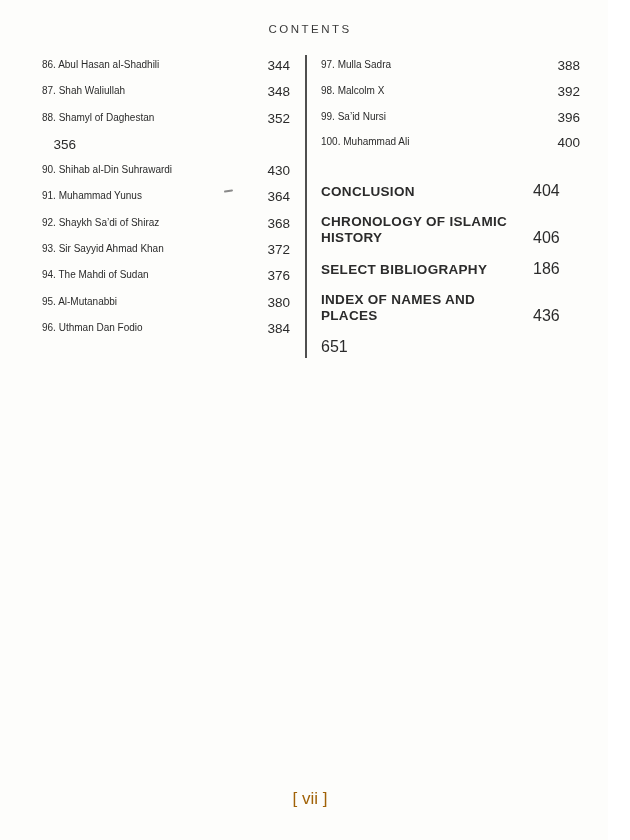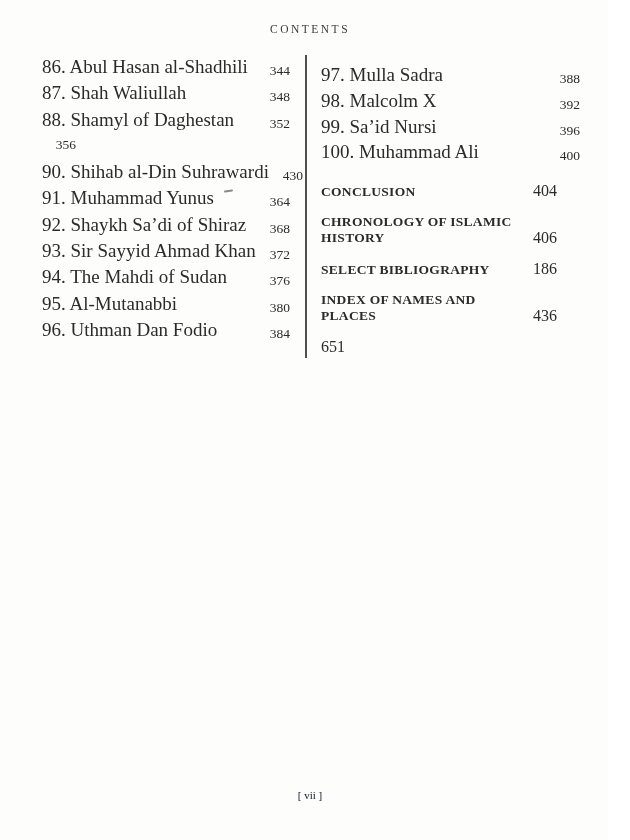--- a/index.html
+++ b/index.html
@@ -1,21 +1,21 @@
 <!DOCTYPE html>
 <html><head>
 <meta charset="utf-8">
 <style>
   html, body { margin: 0; padding: 0; }
   .page {
     position: relative;
     width: 608px;
     height: 840px;
     background: #fdfdfb;
-    font-family: Liberation Serif, serif;
+    font-family: Liberation Sans, sans-serif;
     color: #2b2b2b;
     overflow: hidden;
   }
   .header {
     position: absolute;
     top: 23px;
     left: 0;
     width: 620px;
     text-align: center;
     font-size: 11.5px;
@@ -28,42 +28,42 @@
     top: 56px;
     width: 248px;
   }
   .left-col .row {
     display: flex;
     justify-content: space-between;
     align-items: baseline;
     height: 26.3px;
   }
   .row .lbl {
-    font-size: 19px;
+    font-size: 10px;
     white-space: nowrap;
   }
   .row .num {
     font-size: 13.5px;
     position: relative;
     top: 2px;
     text-align: right;
     min-width: 34px;
   }
   .divider {
     position: absolute;
     left: 305px;
     top: 55px;
     width: 1.5px;
     height: 303px;
     background: #4f4f4f;
   }
   .right-col-entries {
     position: absolute;
     left: 321px;
-    top: 64px;
+    top: 56px;
     width: 259px;
   }
   .right-col-entries .row {
     display: flex;
     justify-content: space-between;
     align-items: baseline;
     height: 25.8px;
   }
   .right-col-sections {
     position: absolute;
@@ -95,22 +95,22 @@
     background: #8a8a8a;
     border-radius: 2px;
     transform: rotate(-8deg);
   }
   .footer {
     position: absolute;
     top: 789px;
     left: 0;
     width: 620px;
     text-align: center;
-    font-size: 11px;
-    color: #0f172a;
+    font-size: 17px;
+    color: #a16207;
   }
 </style>
 </head>
 <body>
 
 <div class="page">
 
   <div class="header">CONTENTS</div>
 
   <div class="left-col">

